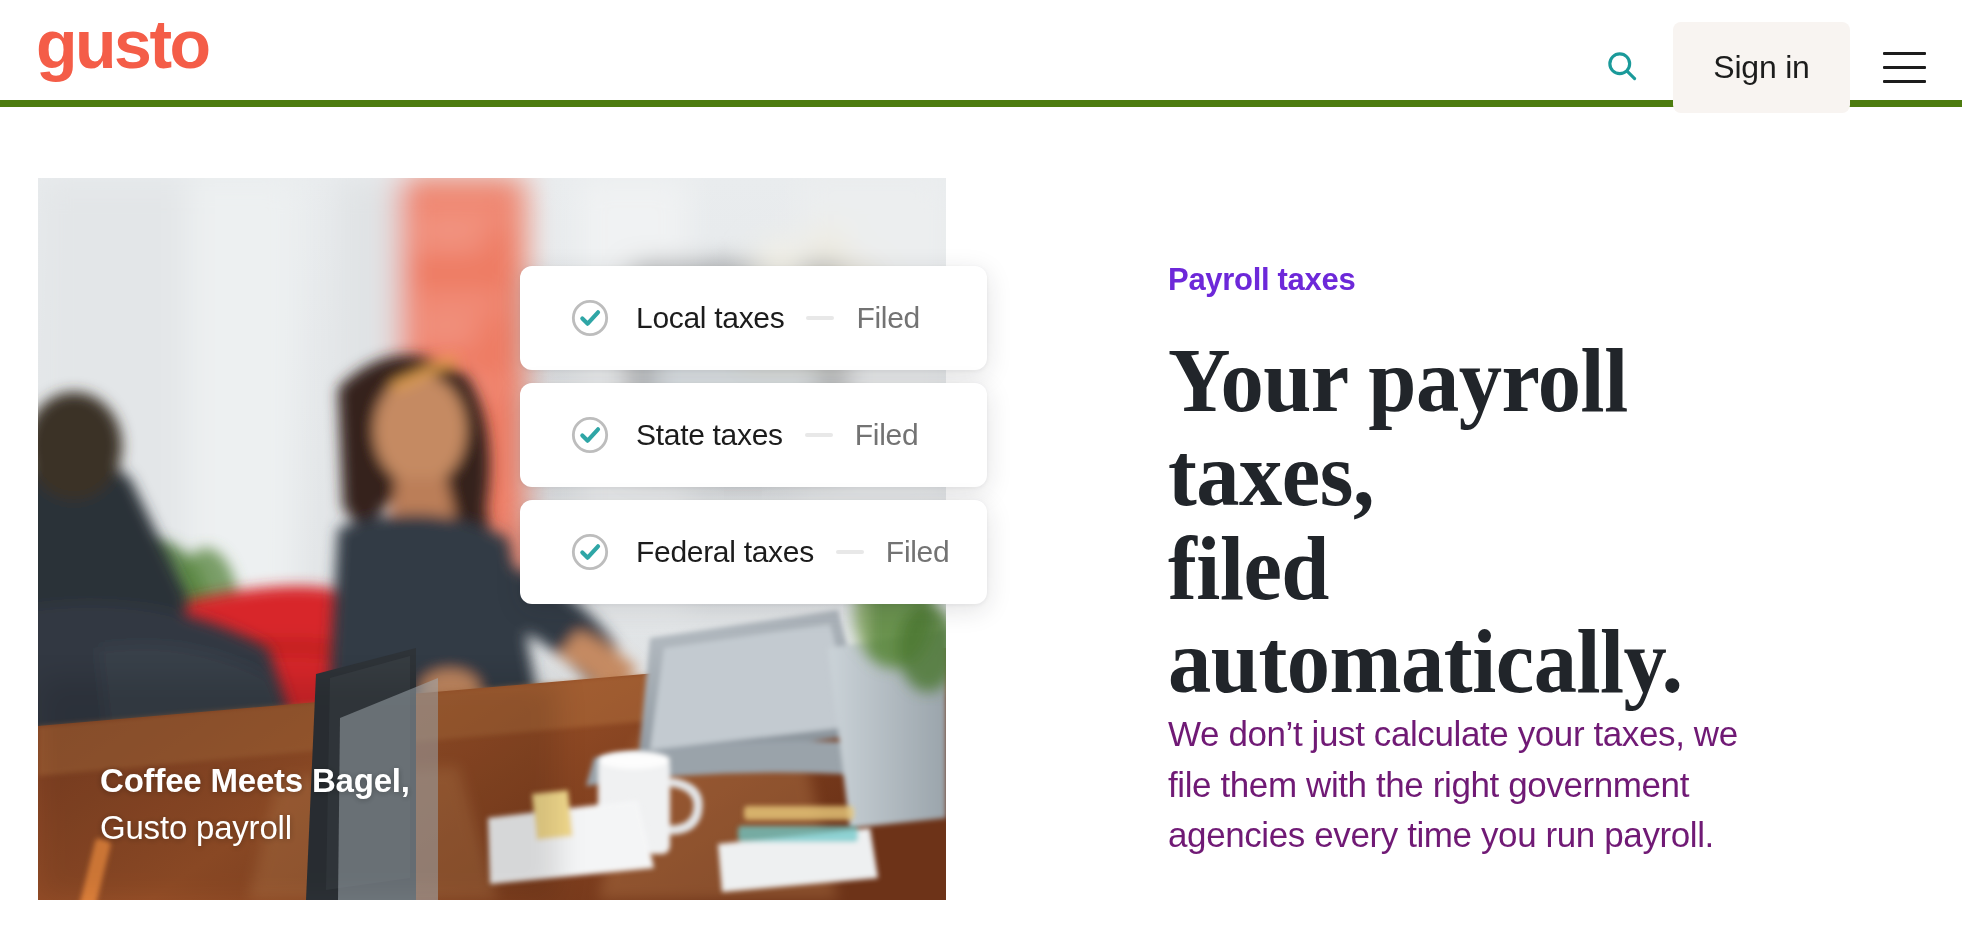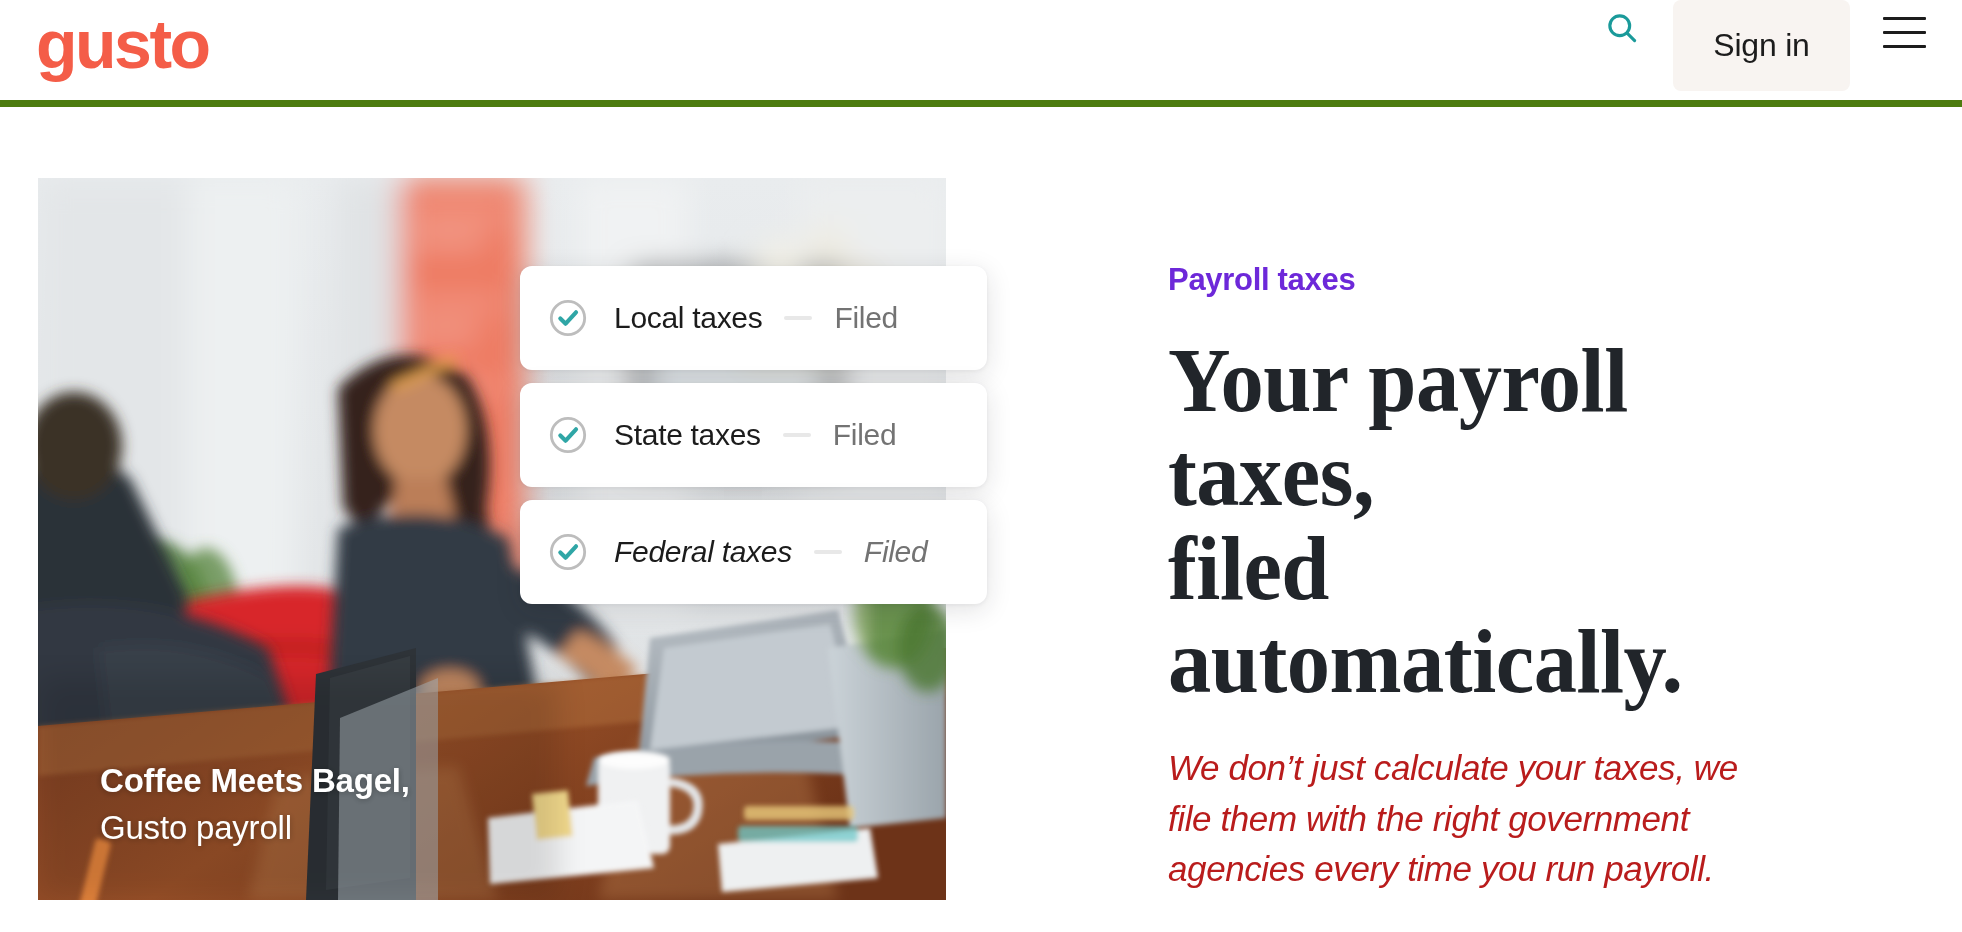--- a/index.html
+++ b/index.html
@@ -44,21 +44,21 @@
     display: block;
     transform: scaleY(1.02);
   }
 
   .header-right {
     position: absolute;
     right: 26px;
     top: 0;
     height: 135px;
     display: flex;
-    align-items: flex-start;
+    align-items: center;
     gap: 0;
   }
 
   .search-btn {
     width: 58px; height: 58px;
     display: flex; align-items: center; justify-content: center;
     cursor: pointer;
     background: none; border: none;
     margin-right: 22px;
   }
@@ -145,24 +145,24 @@
     z-index: 5;
   }
   .card {
     position: relative;
     background: #ffffff;
     border-radius: 12px;
     height: 104px;
     margin-bottom: 13px;
     display: flex;
     align-items: center;
-    padding-left: 28px;
+    padding-left: 50px;
     box-shadow: 0 6px 26px rgba(30,30,40,.13), 0 1px 4px rgba(30,30,40,.06);
   }
-  .card:last-child { margin-bottom: 12px; font-style: italic; }
+  .card:last-child { margin-bottom: 12px; }
 
   .check-icon { width: 40px; height: 40px; flex: none; }
   .card-label {
     font-size: 30px;
     color: #1c1c1c;
     letter-spacing: -0.3px;
     margin-left: 26px;
     white-space: nowrap;
   }
   .card-dash {
@@ -202,25 +202,23 @@
     line-height: 1.02;
     color: #21252a;
     letter-spacing: -0.5px;
     margin-top: 36px;
     transform: scaleX(0.94);
     transform-origin: left top;
   }
   .body-p {
     font-size: 35px;
     line-height: 1.44;
-    color: #b91c1c;
+    color: #701a75;
     letter-spacing: -0.4px;
-    margin-top: 34px;
     max-width: 620px;
-    font-style: italic;
   }
 </style>
 </head>
 <body>
 
 <div class="header">
 
   <a class="logo">
     <span class="logo-text">gusto</span>
   </a>

